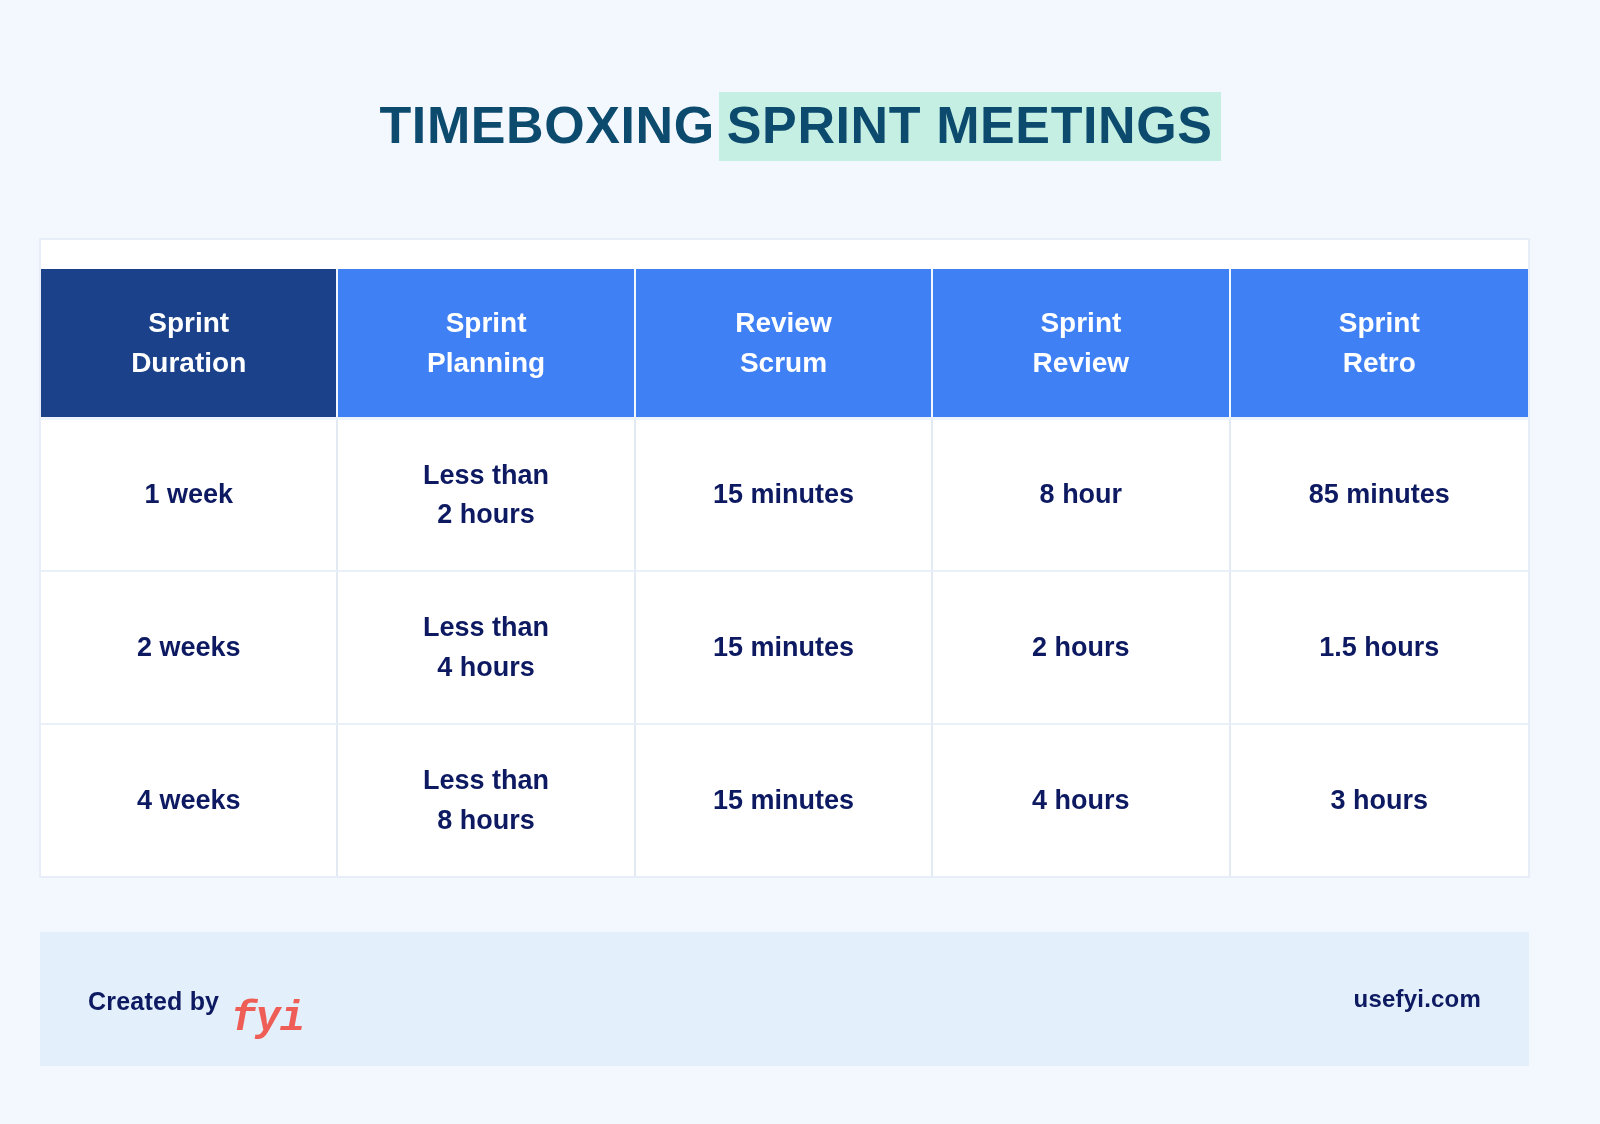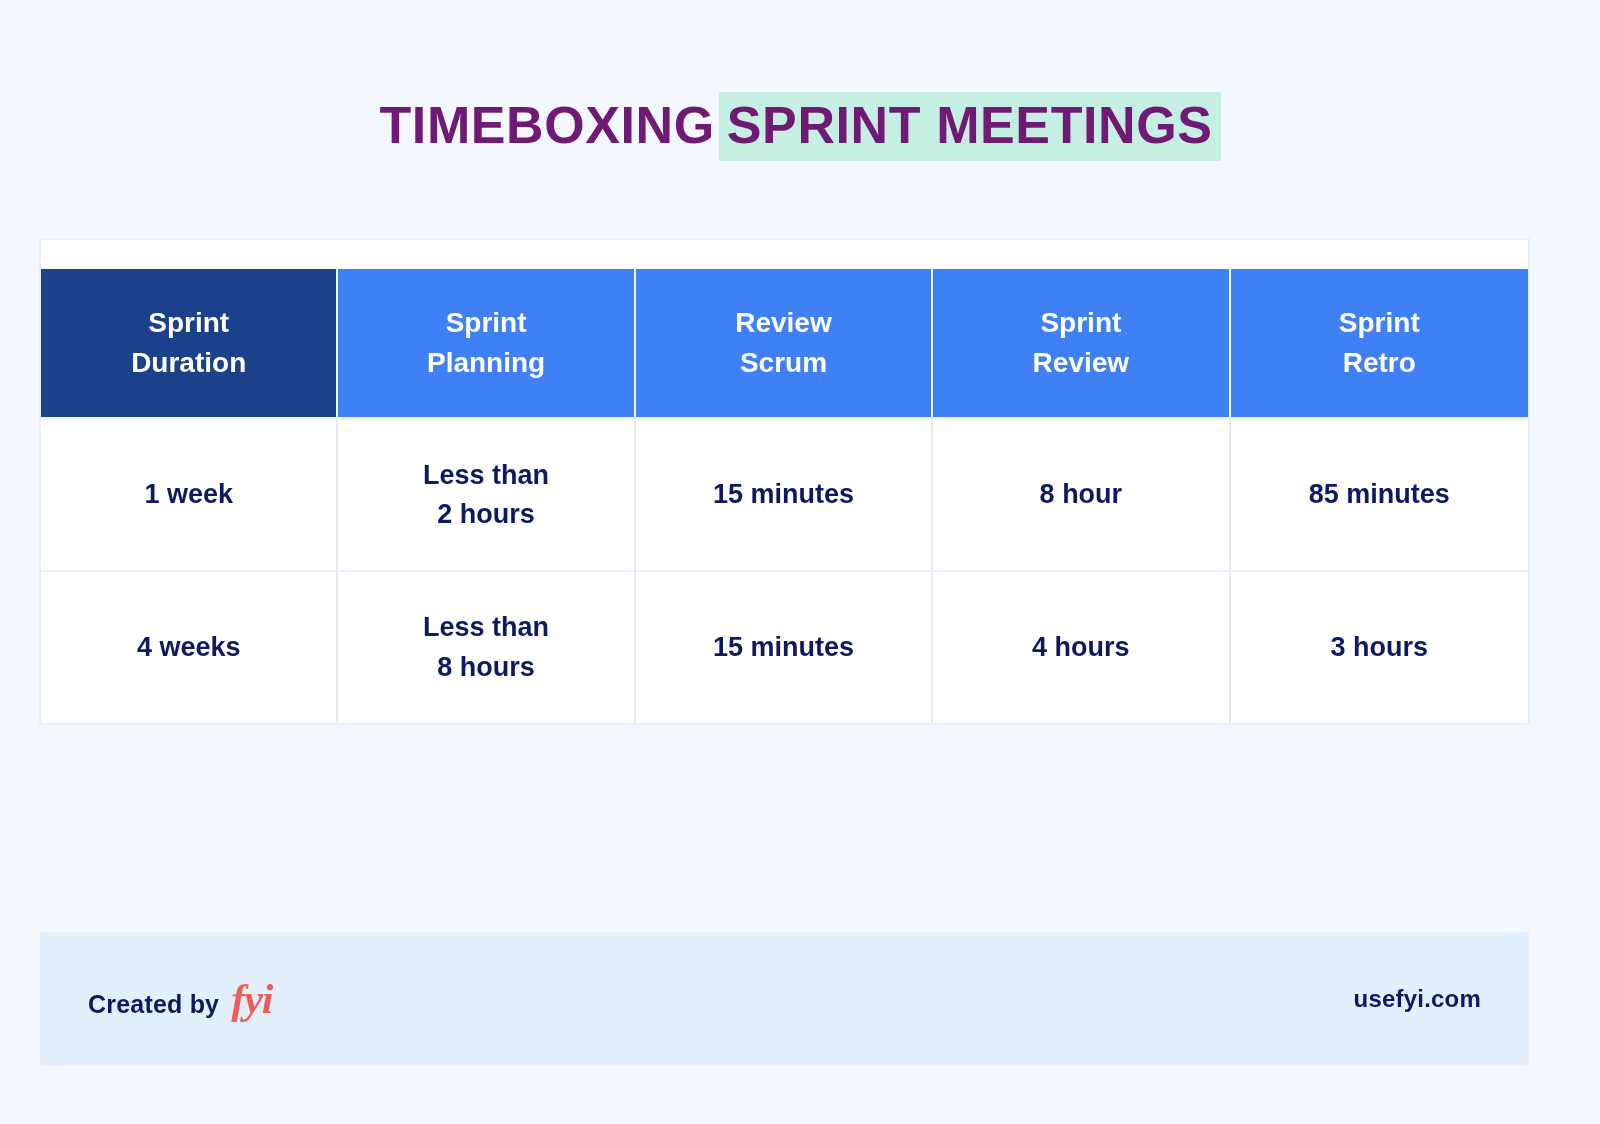--- a/index.html
+++ b/index.html
@@ -31,21 +31,21 @@
     left: 0;
     width: 1600px;
     text-align: center;
   }
 
   .title {
     display: inline-block;
     font-size: 52px;
     font-weight: 700;
     letter-spacing: 0.6px;
-    color: #701a75;
+    color: #0c4a6e;
     line-height: 1.05;
     white-space: nowrap;
   }
 
   .title .plain {
     display: inline-block;
     padding: 6px 0 8px 0;
   }
 
   .title .hl {
@@ -144,28 +144,28 @@
   }
 
   .created-label {
     font-size: 25px;
     font-weight: 700;
     color: #0d1a62;
     letter-spacing: 0.2px;
   }
 
   .fyi-logo {
-    font-family: Liberation Serif, serif;
+    font-family: Liberation Mono, monospace;
     font-size: 42px;
     font-style: italic;
     font-weight: 700;
     color: #ef5d57;
     letter-spacing: -1px;
     position: relative;
-    top: 0;
+    top: 20px;
   }
 
   .site-url {
     font-size: 24px;
     font-weight: 700;
     color: #0d1a62;
     letter-spacing: 0.2px;
   }
 </style>
 </head>
@@ -207,20 +207,30 @@
         <div class="cell">1 week</div>
         <div class="cell">
           <span>Less than</span><br>
           <span>2 hours</span>
         </div>
         <div class="cell">15 minutes</div>
         <div class="cell">8 hour</div>
         <div class="cell last">85 minutes</div>
       </div>
 
+      <div class="row body-row">
+        <div class="cell">2 weeks</div>
+        <div class="cell">
+          <span>Less than</span><br>
+          <span>4 hours</span>
+        </div>
+        <div class="cell">15 minutes</div>
+        <div class="cell">2 hours</div>
+        <div class="cell last">1.5 hours</div>
+      </div>
 
       <div class="row body-row">
         <div class="cell">4 weeks</div>
         <div class="cell">
           <span>Less than</span><br>
           <span>8 hours</span>
         </div>
         <div class="cell">15 minutes</div>
         <div class="cell">4 hours</div>
         <div class="cell last">3 hours</div>

